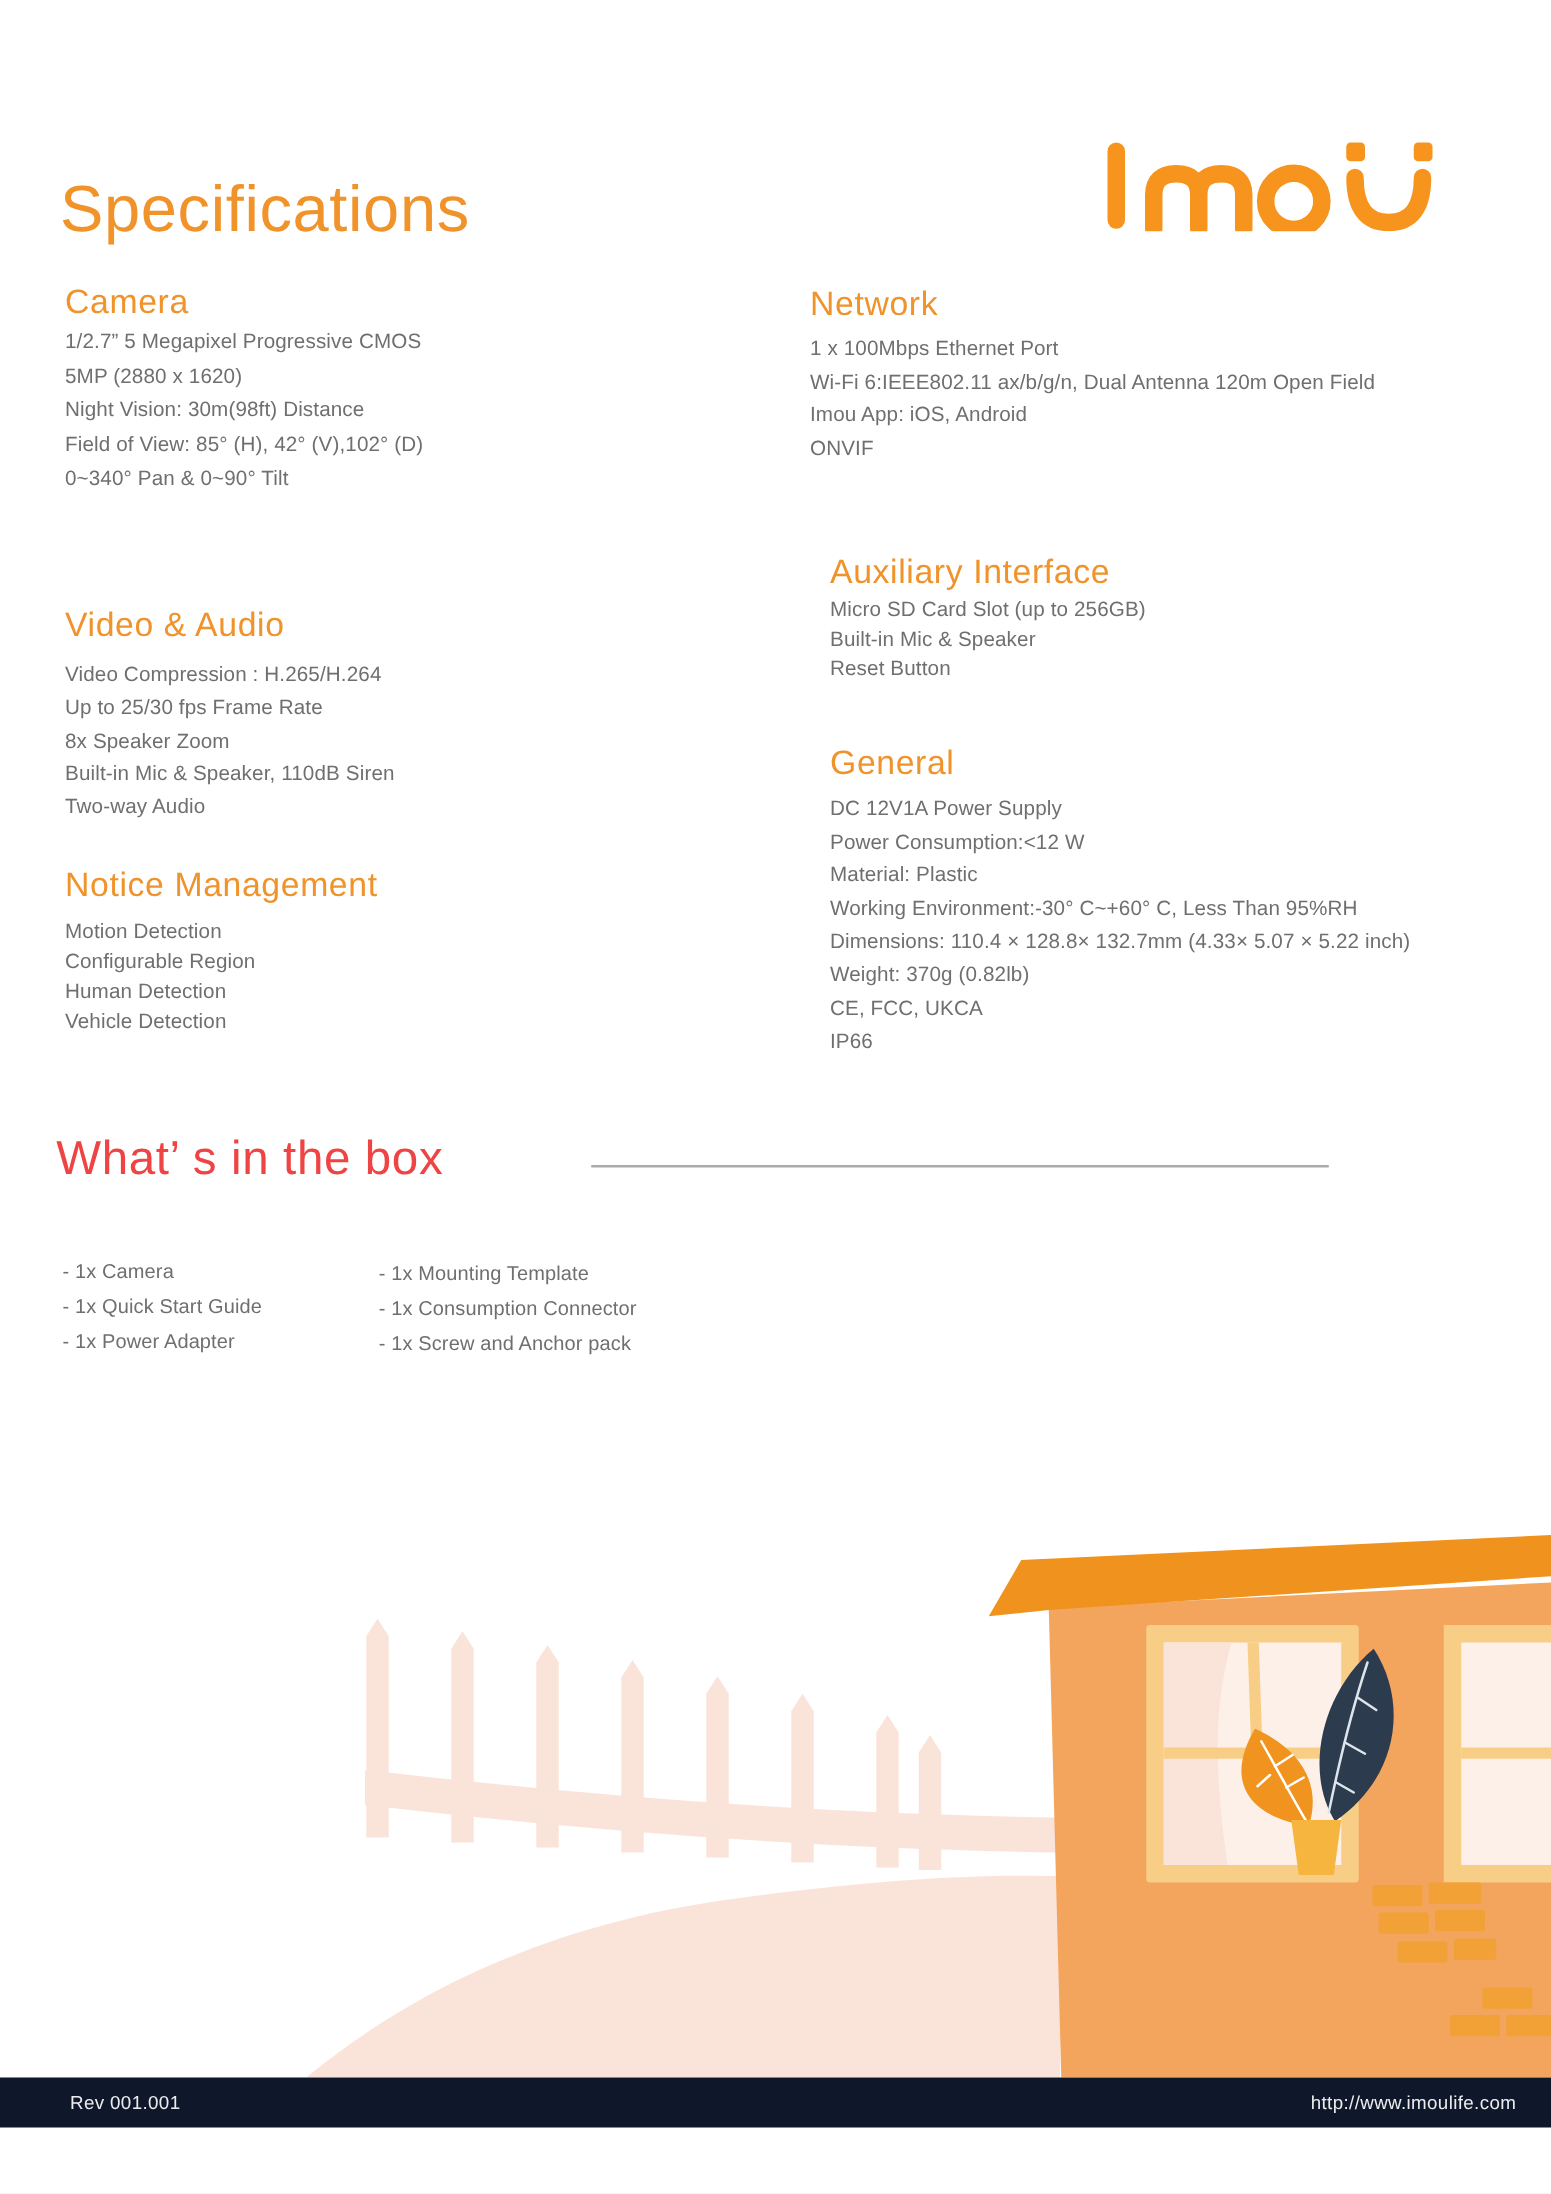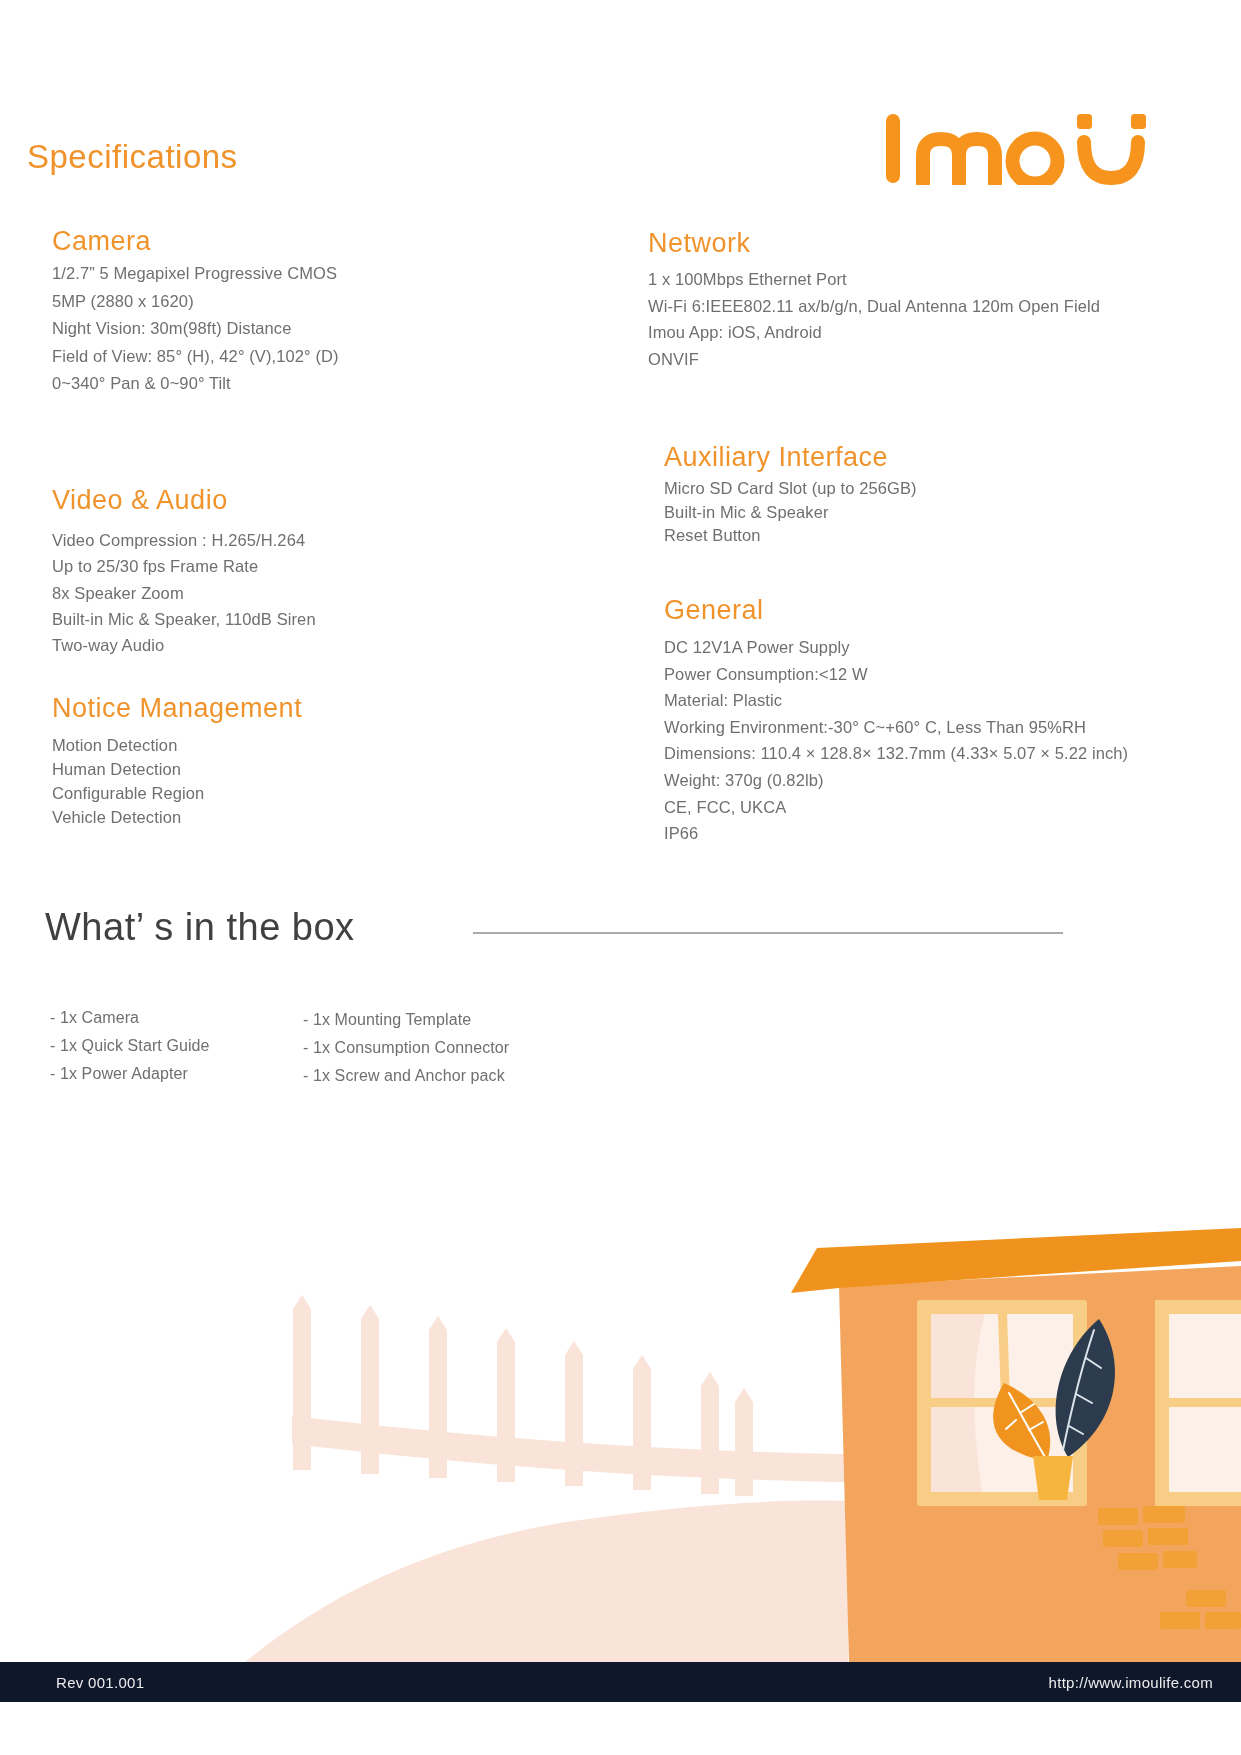--- a/index.html
+++ b/index.html
@@ -2,40 +2,40 @@
 <html><head>
 <meta charset="utf-8">
 <style>
   * { box-sizing: border-box; }
   html,body { margin:0; padding:0; background:#e8e8e8; }
   .page {
     position:relative; width:1241px; height:1755px; background:#ffffff;
     font-family:"Liberation Sans", sans-serif; overflow:hidden; margin:0 auto;
   }
   .doc-title {
-    position:absolute; left:27px; top:138px; margin:0;
-    font-size:33px; font-weight:400; color:#F0932B; letter-spacing:0.5px;
+    position:absolute; left:48px; top:138px; margin:0;
+    font-size:52px; font-weight:400; color:#F0932B; letter-spacing:0.5px;
   }
   .logo-svg { position:absolute; left:884px; top:112px; }
 
   .sec { position:absolute; width:577px; }
   .sec h2 { font-size:27px; line-height:30px; color:#F0932B; font-weight:400; margin:0; letter-spacing:0.5px; }
   .sec ul { list-style:none; margin:0; padding:0; }
   .sec li { font-size:16.5px; color:#6F6F6F; letter-spacing:0.1px; }
 
   #sec-camera  { left:52px;  top:226px; }  #sec-camera  ul { margin-top:4px; }  #sec-camera  li { line-height:27.5px; }
   #sec-video   { left:52px;  top:485px; }  #sec-video   ul { margin-top:12px; } #sec-video   li { line-height:26.3px; }
   #sec-notice  { left:52px;  top:693px; }  #sec-notice  ul { margin-top:10px; } #sec-notice  li { line-height:24px; }
   #sec-network { left:632px; top:228px;margin-left:16px; }  #sec-network ul { margin-top:8px; }  #sec-network li { line-height:26.7px; }
   #sec-aux     { left:664px; top:442px; }  #sec-aux     ul { margin-top:5px; }  #sec-aux     li { line-height:23.5px; }
   #sec-general { left:664px; top:595px; }  #sec-general ul { margin-top:9px; }  #sec-general li { line-height:26.6px; }
 
   .box-title {
     position:absolute; left:45px; top:906px; margin:0;
-    font-size:38px; font-weight:400; color:#404040; letter-spacing:0.5px;
+    font-size:38px; font-weight:400; color:#ef4444; letter-spacing:0.5px;
   }
   .box-divider {
     position:absolute; left:473px; top:932px; width:590px; height:2px; background:#ABABAB;
   }
   .box-list { position:absolute; list-style:none; margin:0; padding:0; }
   .box-list li { font-size:16px; line-height:28px; color:#6F6F6F; letter-spacing:0.1px; }
   #box-col-1 { left:50px;  top:1004px; }
   #box-col-2 { left:303px; top:1006px; }
 
   .illustration { position:absolute; left:0; top:1100px; }
@@ -84,22 +84,22 @@
       <li>8x Speaker Zoom</li>
       <li>Built-in Mic &amp; Speaker, 110dB Siren</li>
       <li>Two-way Audio</li>
     </ul>
   </div>
 
   <div class="sec" id="sec-notice">
     <h2>Notice Management</h2>
     <ul>
       <li>Motion Detection</li>
+      <li>Configurable Region</li>
       <li>Human Detection</li>
-      <li>Configurable Region</li>
       <li>Vehicle Detection</li>
     </ul>
   </div>
 
   <div class="sec" id="sec-network">
     <h2>Network</h2>
     <ul>
       <li>1 x 100Mbps Ethernet Port</li>
       <li>Wi-Fi 6:IEEE802.11 ax/b/g/n, Dual Antenna 120m Open Field</li>
       <li>Imou App: iOS, Android</li>

